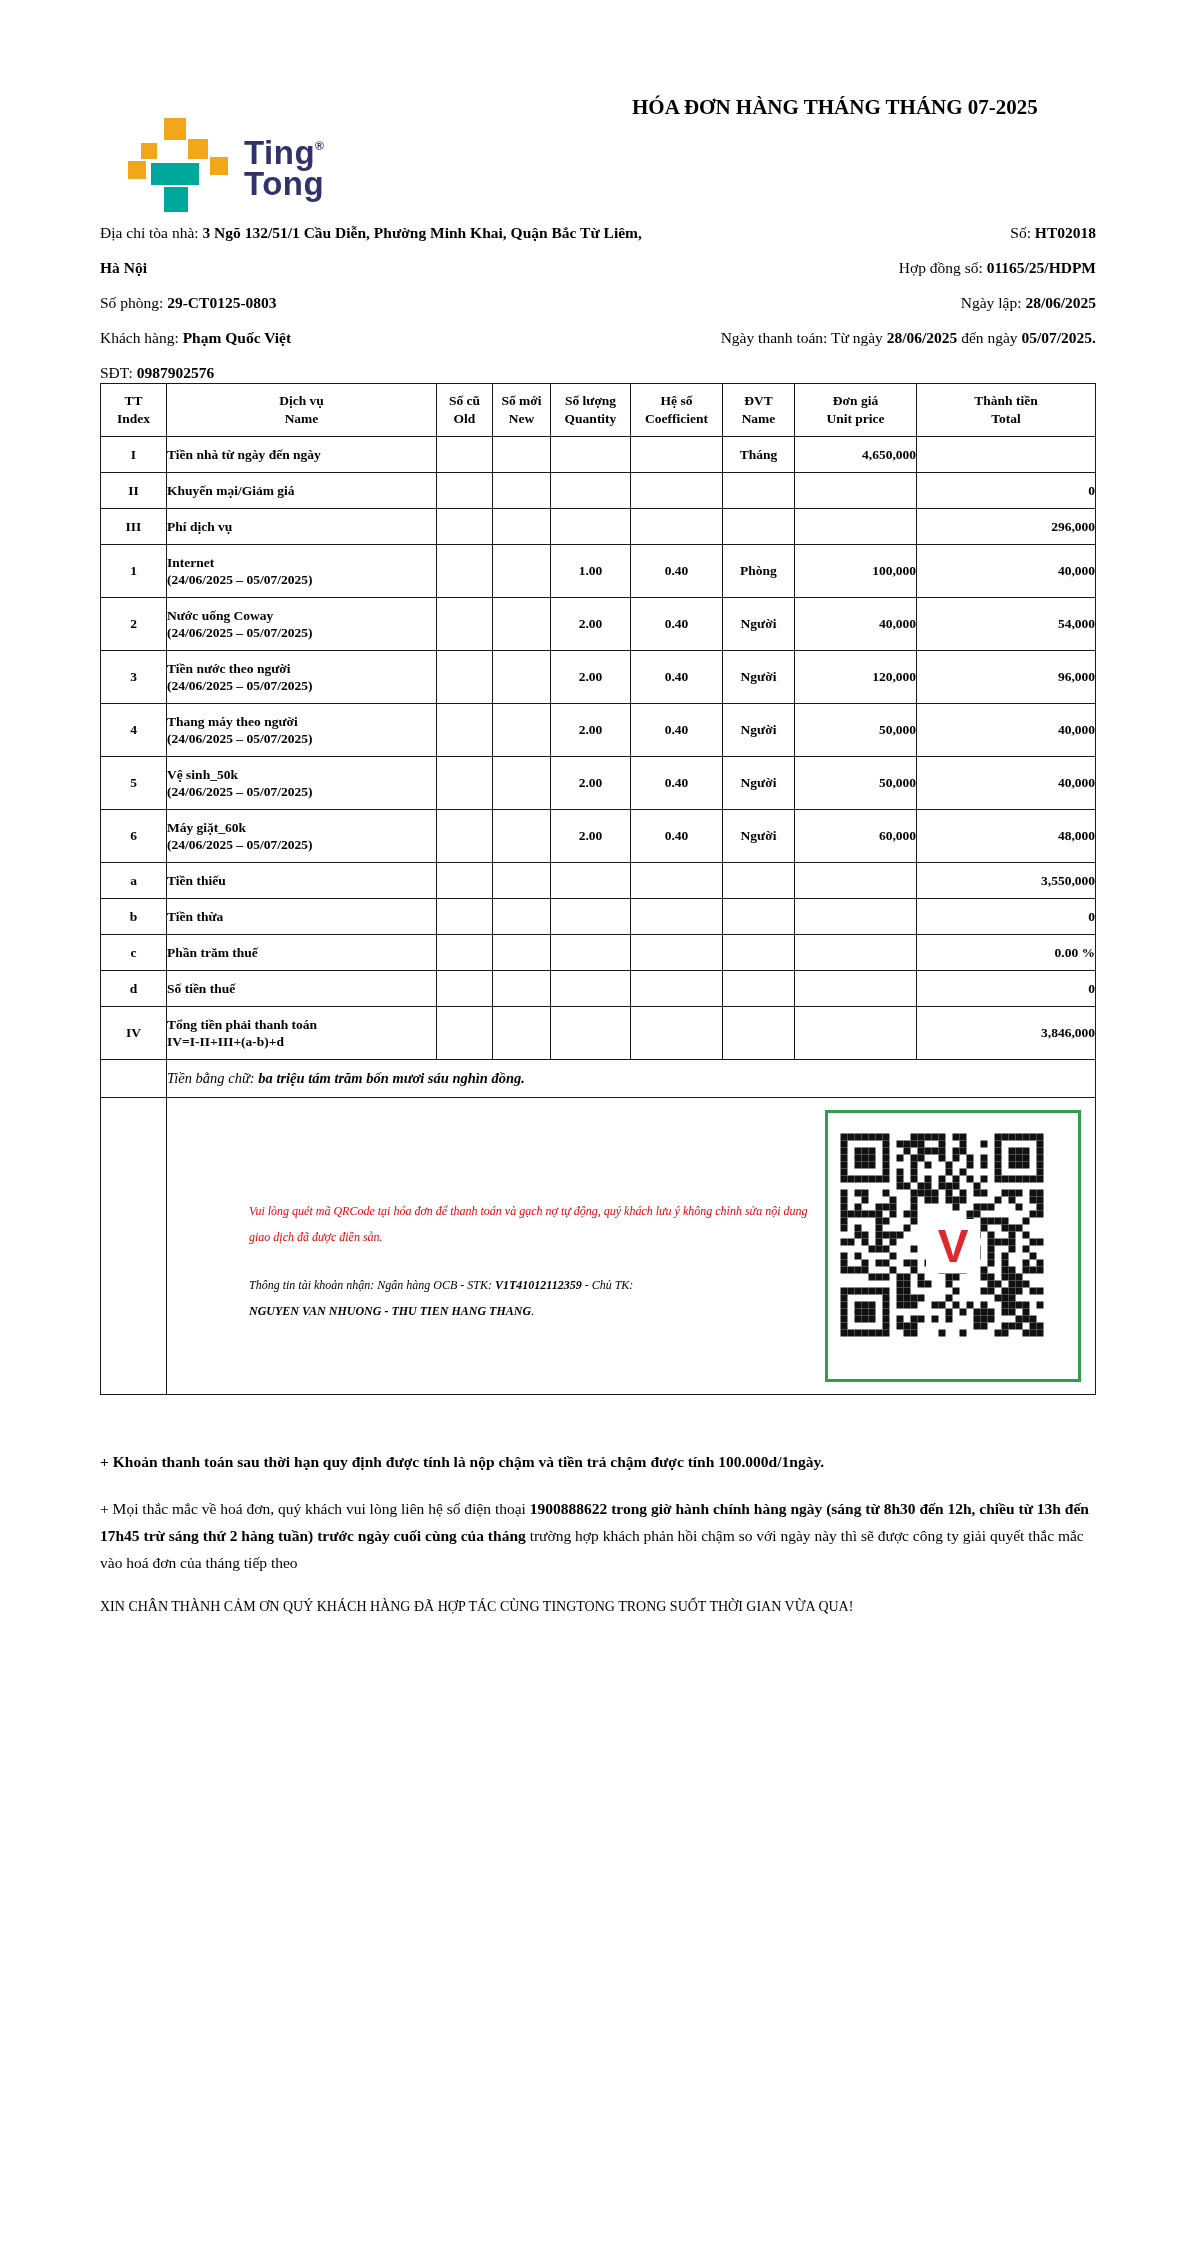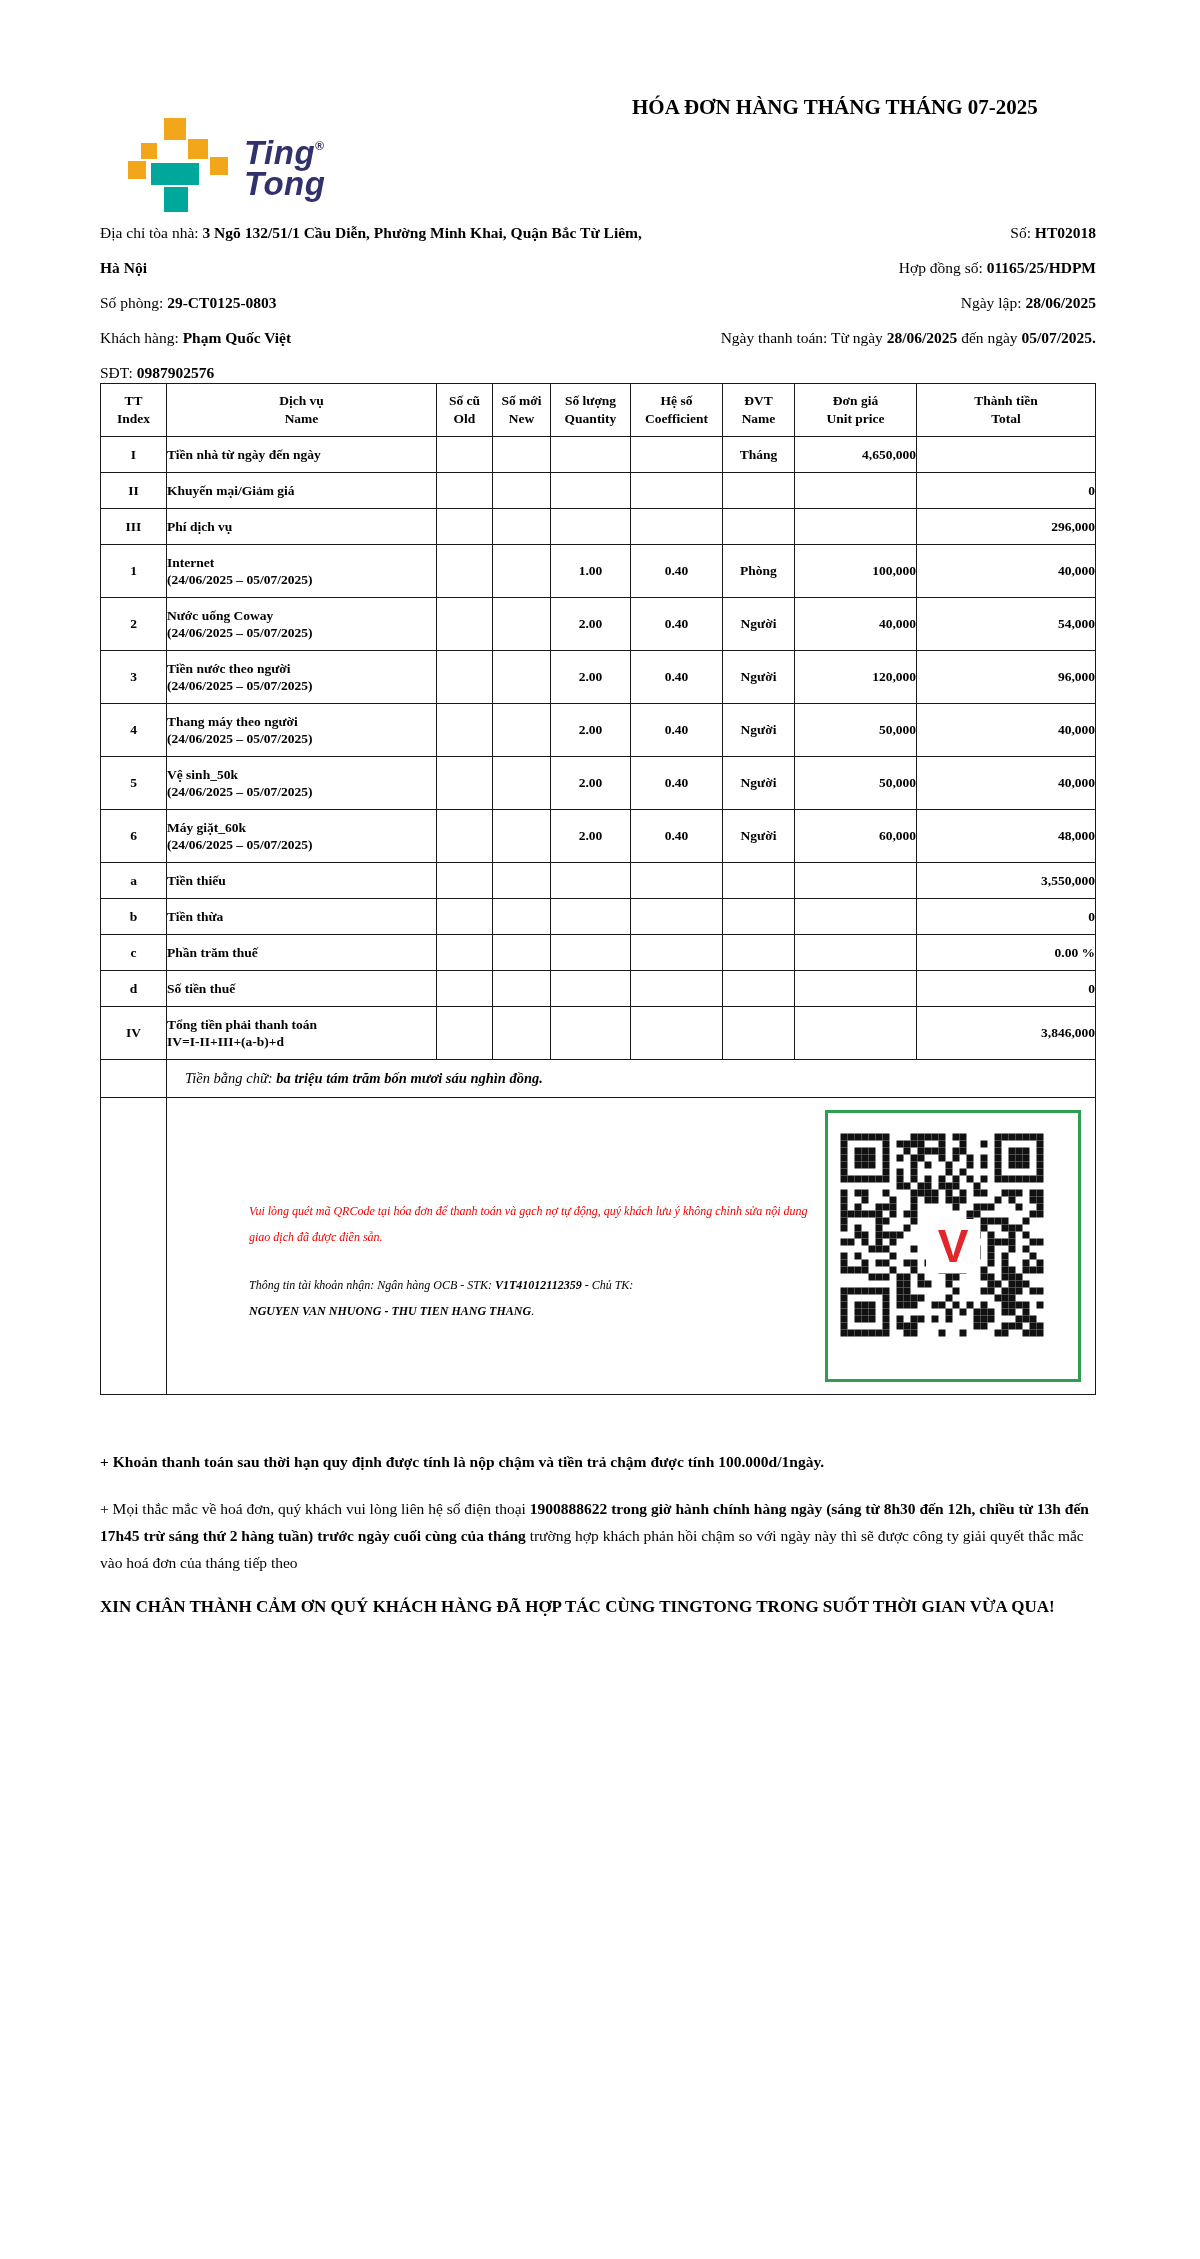--- a/index.html
+++ b/index.html
@@ -1,21 +1,21 @@
 <!DOCTYPE html>
 <html><head>
 <meta charset="utf-8">
 <style>
   html,body{margin:0;padding:0;}
   body{
     width:1200px;height:2259px;background:#ffffff;position:relative;overflow:hidden;
     font-family:"Liberation Serif", serif;color:#000;
   }
   
-  .logo{position:absolute;left:128px;top:118px;display:flex;align-items:center;gap:16px;font-style:italic;}
+  .logo{position:absolute;left:128px;top:118px;display:flex;align-items:center;gap:16px;}
   .logo-icon{position:relative;width:100px;height:94px;}
   .logo-icon .px{position:absolute;}
   .wordmark{font-family:"Liberation Sans", sans-serif;font-weight:800;font-size:33px;line-height:31px;letter-spacing:.5px;}
   .wordmark sup{font-size:12px;font-weight:700;vertical-align:14px;}
   .doc-title{
     position:absolute;right:118px;top:92px;width:450px;
     font-weight:bold;font-size:21px;line-height:31px;
   }
   
   .info-left{position:absolute;left:100px;top:215px;width:565px;font-size:15.5px;line-height:35px;}
@@ -30,21 +30,21 @@
   table.inv td,table.inv th{border:1.6px solid #1a1a1a;font-weight:bold;vertical-align:middle;padding:0;}
   table.inv th .h1,table.inv th .h2{line-height:18px;}
   table.inv th{height:52px;text-align:center;}
   tr.row{height:36px;}
   tr.row.tall{height:53px;}
   td.c-index{text-align:center;}
   td.c-name{text-align:left;padding-left:10px;line-height:17px;}
   td.c-center{text-align:center;}
   td.c-num{text-align:right;padding-right:8px;}
   tr.words-row{height:38px;}
-  tr.words-row td.words{font-style:italic;font-weight:normal;padding-left:18px;font-size:14.5px;}
+  tr.words-row td.words{font-style:italic;font-weight:normal;padding-left:0;font-size:14.5px;}
   tr.words-row td.words b{font-weight:bold;}
   tr.qr-row{height:295px;}
   tr.qr-row td.qr-cell{vertical-align:top;}
   .qr-flex{display:flex;justify-content:space-between;align-items:flex-start;padding:12px 14px 12px 82px;}
   .pay-text{width:560px;padding-top:88px;font-size:12px;line-height:26px;font-weight:normal;font-style:italic;}
   .pay-red{color:#f20000;margin:0 0 22px 0;}
   .pay-account{margin:0;}
   .pay-account b{font-weight:bold;}
   .qr-box{
     width:250px;height:266px;border:3px solid #2f9e4f;background:#fff;
@@ -55,21 +55,21 @@
     position:absolute;left:50%;top:50%;transform:translate(-50%,-50%);
     width:54px;height:54px;background:#fff;display:flex;align-items:center;justify-content:center;
     font-family:"Liberation Sans", sans-serif;font-weight:800;font-size:46px;color:#e0272b;
   }
   
   .notes{position:absolute;left:100px;top:1448px;width:995px;font-size:15.5px;line-height:27px;}
   .notes .n-title{font-weight:bold;font-size:16px;margin-bottom:20px;}
   .notes .n1{font-weight:bold;margin-bottom:20px;}
   .notes .n2{font-weight:normal;margin-bottom:16px;}
   .notes .n2 b{font-weight:bold;}
-  .notes .closing{font-weight:bold;font-size:17px;line-height:29px;}
+  .notes .closing{font-weight:normal;font-size:14px;line-height:29px;}
 </style>
 </head>
 <body>
 
 <div class="logo">
   <div class="logo-icon">
     <div class="px" style="left:36px;top:0;width:22px;height:22px;background:#f2a71b;"></div>
     <div class="px" style="left:13px;top:25px;width:16px;height:16px;background:#f2a71b;"></div>
     <div class="px" style="left:60px;top:21px;width:20px;height:20px;background:#f2a71b;"></div>
     <div class="px" style="left:0;top:43px;width:18px;height:18px;background:#f2a71b;"></div>

